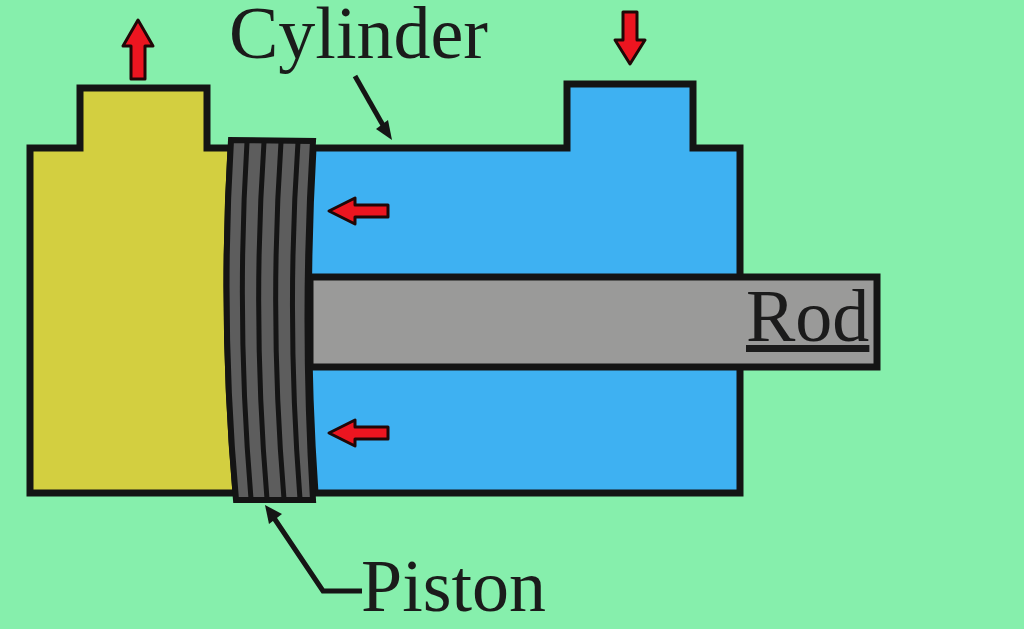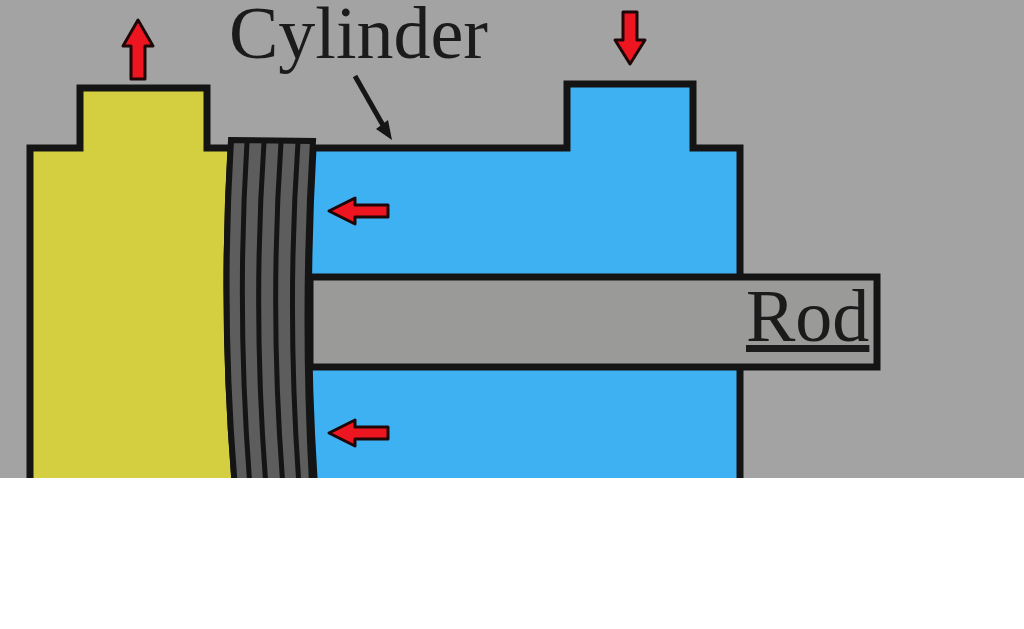--- a/index.html
+++ b/index.html
@@ -1,20 +1,20 @@
 <!DOCTYPE html>
 <html><head>
 <meta charset="utf-8">
 <title>Hydraulic Cylinder Diagram</title>
 <style>
   html,body{margin:0;padding:0;background:#ffffff;}
   .stage{
     position:relative;
-    width:1024px;height:478px;
-    background:#a3a3a3;
+    width:1024px;height:629px;
+    background:#86efac;
     overflow:hidden;
     font-family:"Liberation Serif","DejaVu Serif",serif;
   }
   .stage svg{position:absolute;left:0;top:0;}
   .label{
     position:absolute;
     color:#1b1b1b;
     font-size:74px;
     line-height:1;
     white-space:nowrap;
@@ -58,13 +58,14 @@
       <polygon stroke="none" points="392,140 376,129 388,120" fill="#151515"></polygon>
       <path d="M 362 591 L 323 591 L 272 515"></path>
       <polygon stroke="none" points="265,505 282,514 269,524" fill="#151515"></polygon>
     </g>
   </svg>
 
   <div class="label" id="cylinder-label">Cylinder</div>
 
   <div class="label" id="rod-label">Rod</div>
 
+  <div class="label" id="piston-label">Piston</div>
 </div>
 
 </body></html>

